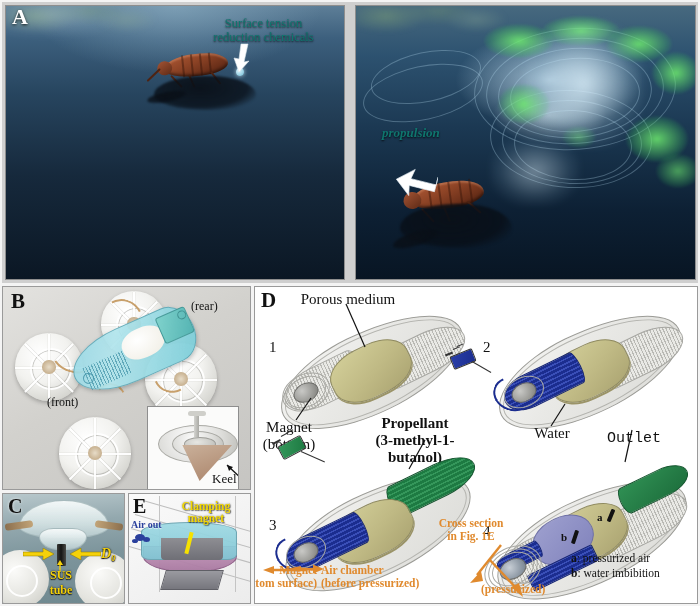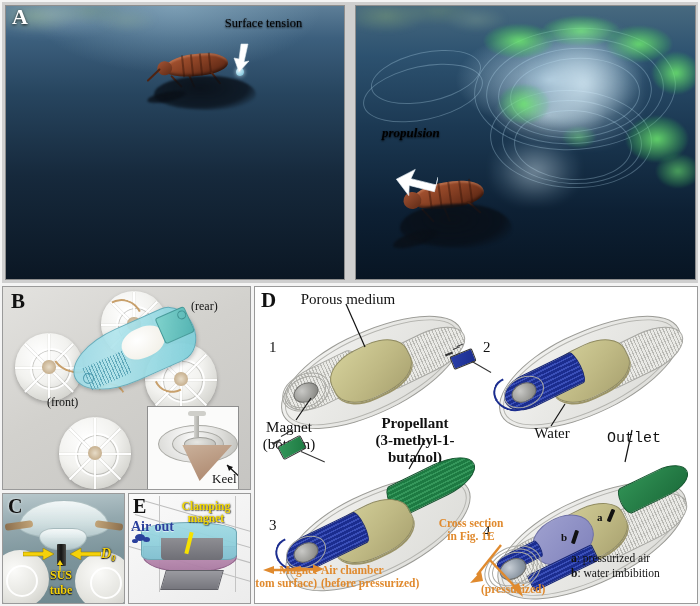--- a/index.html
+++ b/index.html
@@ -41,21 +41,21 @@
   .bug .body{position:absolute;left:0;top:0;width:100%;height:100%;border-radius:48% 42% 44% 50%/58% 54% 46% 44%;
     background:linear-gradient(160deg,#b05a36 0%,#8e4426 40%,#6a2f19 75%,#4a1f10 100%);
     box-shadow:inset 0 -2px 3px rgba(0,0,0,.45), inset 0 2px 2px rgba(255,190,150,.30);}
   .bug .seg{position:absolute;height:100%;width:2px;background:rgba(50,20,8,.45);top:0;}
   .bug .head{position:absolute;border-radius:50%;background:linear-gradient(150deg,#a35434,#5e2a16);}
   .bug .leg{position:absolute;background:#4e2312;transform-origin:left center;border-radius:2px;}
   .reflection{position:absolute;border-radius:50% 45% 45% 50%/55% 55% 45% 45%;
     background:radial-gradient(ellipse at 45% 35%, rgba(10,16,24,.95), rgba(8,14,22,.75) 60%, rgba(8,14,22,0) 80%);
     filter:blur(1.3px);}
 
-  .photo-label{position:absolute;color:#000000;font-family:"Liberation Serif",serif;text-align:center;line-height:1.15;
+  .photo-label{position:absolute;color:#0f766e;font-family:"Liberation Serif",serif;text-align:center;line-height:1.15;
     text-shadow:0 1px 2px rgba(0,0,0,.8);}
   .chem-label{font-size:12.5px;}
   .marangoni-label{font-size:13px;font-style:italic;font-weight:bold;text-align:left;}
 
   .white-arrow{position:absolute;}
 
   
   #panelB{left:2px;top:286px;width:249px;height:204px;background:#d9d9d7;}
   .bphoto{position:absolute;inset:0;background:linear-gradient(150deg,#e3e2df 0%,#d2d1cd 45%,#c6c5c2 100%);}
   .float-wheel{position:absolute;border-radius:50%;
@@ -188,20 +188,21 @@
       <div style="position:absolute;left:230px;top:62px;width:8px;height:8px;border-radius:50%;
                   background:radial-gradient(circle at 35% 30%,#dff6ff,#8fcbe0 70%,#5f9cb6);
                   box-shadow:0 0 4px rgba(220,245,255,.8);"></div>
 
       <svg class="white-arrow" style="left:222px;top:36px;" width="24" height="32" viewBox="0 0 24 32">
         <path d="M13 2 L20 2 L16 20 L21 19 L11 30 L6 16 L11 17 Z" fill="#ffffff" stroke="#dfe9ef" stroke-width="0.6"></path>
       </svg>
 
       <div class="photo-label chem-label" style="left:180px;top:10px;width:155px;">
         <div>Surface tension</div>
+        <div>reduction chemicals</div>
       </div>
     </div>
 
     <div class="photo" id="photoA2">
       <div class="water2"></div>
       <div class="trees"></div>
 
       <div class="ripple" style="left:118px;top:22px;width:200px;height:120px;transform:rotate(-4deg);"></div>
       <div class="ripple" style="left:130px;top:32px;width:176px;height:104px;transform:rotate(-4deg);"></div>
       <div class="ripple" style="left:142px;top:42px;width:152px;height:88px;transform:rotate(-4deg);"></div>
@@ -375,21 +376,21 @@
       <div class="ewall" style="left:32px;top:44px;width:62px;height:22px;border-radius:0 0 4px 4px;"></div>
       <div class="emagnet" style="left:34px;top:76px;width:56px;height:18px;transform:skewX(-16deg);"></div>
 
       <div class="eyellow-bar" style="left:58px;top:38px;width:4px;height:22px;transform:rotate(14deg);"></div>
 
       <div class="elabel yellow" style="left:40px;top:6px;font-size:11.5px;width:74px;text-align:center;">
         <div>Clamping</div>
         <div>magnet</div>
       </div>
 
-      <div class="elabel blue" style="left:2px;top:26px;font-size:14px;">Air out</div>
+      <div class="elabel blue" style="left:2px;top:26px;font-size:10px;">Air out</div>
       <div class="blue-puff" style="left:6px;top:40px;width:10px;height:7px;"></div>
       <div class="blue-puff" style="left:14px;top:43px;width:7px;height:5px;"></div>
       <div class="blue-puff" style="left:3px;top:45px;width:6px;height:4px;"></div>
     </div>
     <div class="panel-letter" style="left:4px;top:2px;font-size:20px;color:#111;">E</div>
   </div>
 
   <div class="panel" id="panelD">
 
     <div class="panel-letter" style="left:6px;top:3px;font-size:21px;color:#111;">D</div>

